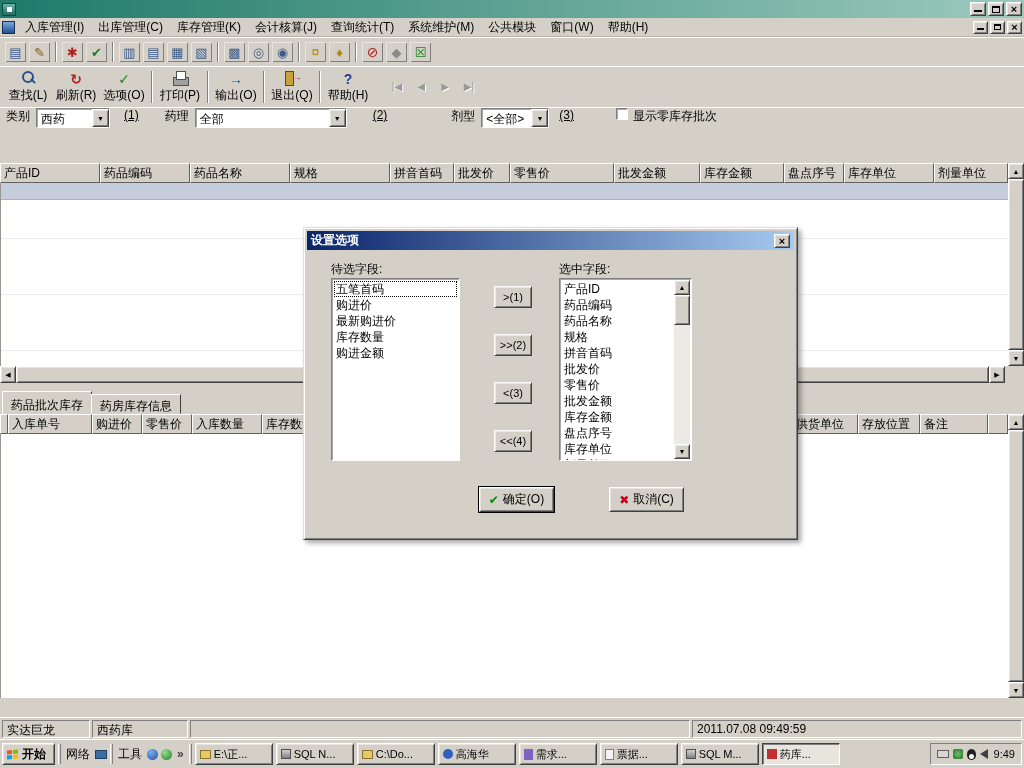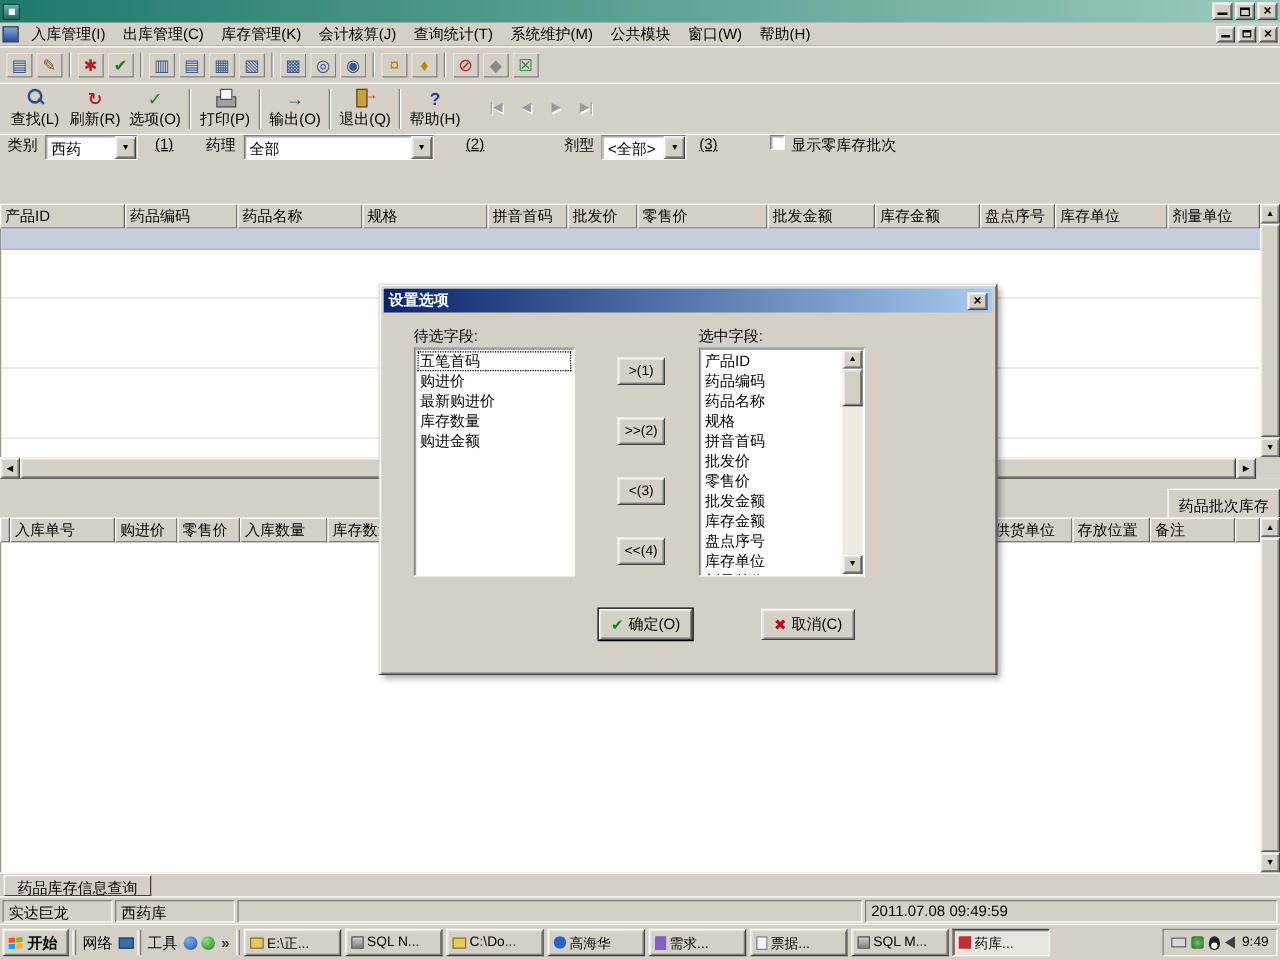--- a/index.html
+++ b/index.html
@@ -81,21 +81,21 @@
   .hcell{flex:none;height:20px;line-height:18px;padding-left:3px;background:#d4d0c8;border-top:1px solid #fff;border-left:1px solid #fff;border-right:1px solid #606060;border-bottom:1px solid #606060;white-space:nowrap;overflow:hidden;}
   .gbody{position:absolute;left:0;top:20px;right:16px;bottom:0;background:#fff;background-image:repeating-linear-gradient(180deg,transparent 0 55px,#ececec 55px 56px);border-left:1px solid #9a968e;}
   .sel-row{height:17px;background:#c6cede;border-bottom:1px solid #aab2c4;}
   .vscroll{position:absolute;right:0;top:0;width:16px;height:100%;display:flex;flex-direction:column;background:#ece9e2;}
   .sb-btn{width:16px;height:16px;flex:none;display:flex;align-items:center;justify-content:center;font-size:7px;}
   .sb-thumb{flex:1;}
   #hscroll{position:absolute;left:0;top:366px;width:1024px;height:17px;display:flex;background:#ece9e2;}
   #hscroll .sb-btn{height:17px;}
   .sb-hthumb{flex:1;}
   .sb-corner{width:19px;background:#d4d0c8;}
-  #tabstrip2{position:absolute;left:0;top:391px;width:1024px;height:23px;display:flex;align-items:flex-end;padding-left:2px;flex-direction:column;}
+  #tabstrip2{position:absolute;left:0;top:391px;width:1024px;height:23px;display:flex;align-items:flex-end;padding-left:2px;}
   .btab{height:20px;padding:3px 8px 0;background:#d4d0c8;border:1px solid;border-color:#fff #404040 #d4d0c8 #fff;white-space:nowrap;}
   .btab+.btab{margin-left:-1px;}
   .btab.active{height:23px;padding-top:5px;}
 
   
   #mdibar{position:absolute;left:0;top:698px;width:1024px;height:19px;border-top:1px solid #fff;padding-left:3px;}
   .mditab{display:inline-block;height:17px;margin-top:1px;padding:1px 10px 0;background:#d4d0c8;border:1px solid;border-color:#fff #404040 #404040 #fff;white-space:nowrap;}
   #statusbar{position:absolute;left:0;top:717px;width:1024px;height:22px;display:flex;align-items:center;gap:2px;padding:0 2px;border-top:1px solid #fff;}
   .sbp{height:18px;border:1px solid;border-color:#808080 #fff #fff #808080;padding:1px 4px;white-space:nowrap;overflow:hidden;}
   #sbp1{width:88px;} #sbp2{width:96px;} #sbp3{flex:1;} #sbp4{width:330px;}
@@ -376,23 +376,20 @@
         <div class="hcell" style="width: 20px;"></div>
       </div>
     <div class="gbody" style="background-image:none;"></div>
     <div class="vscroll">
       <div class="sb-btn r">▲</div>
       <div class="sb-thumb r"></div>
       <div class="sb-btn r">▼</div>
     </div>
   </div>
 
-  <div id="mdibar">
-    <span class="mditab">药品库存信息查询</span>
-  </div>
 
   <div id="statusbar">
     <span class="sbp" id="sbp1">实达巨龙</span>
     <span class="sbp" id="sbp2">西药库</span>
     <span class="sbp" id="sbp3"></span>
     <span class="sbp" id="sbp4">2011.07.08 09:49:59</span>
   </div>
 
   <div id="taskbar">
     <span class="startbtn r">

